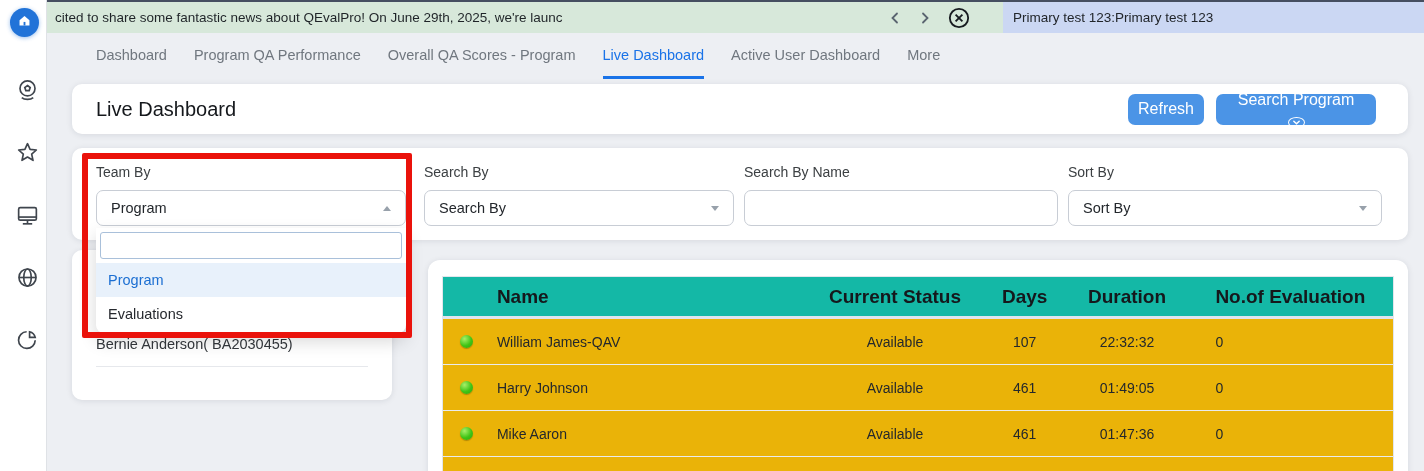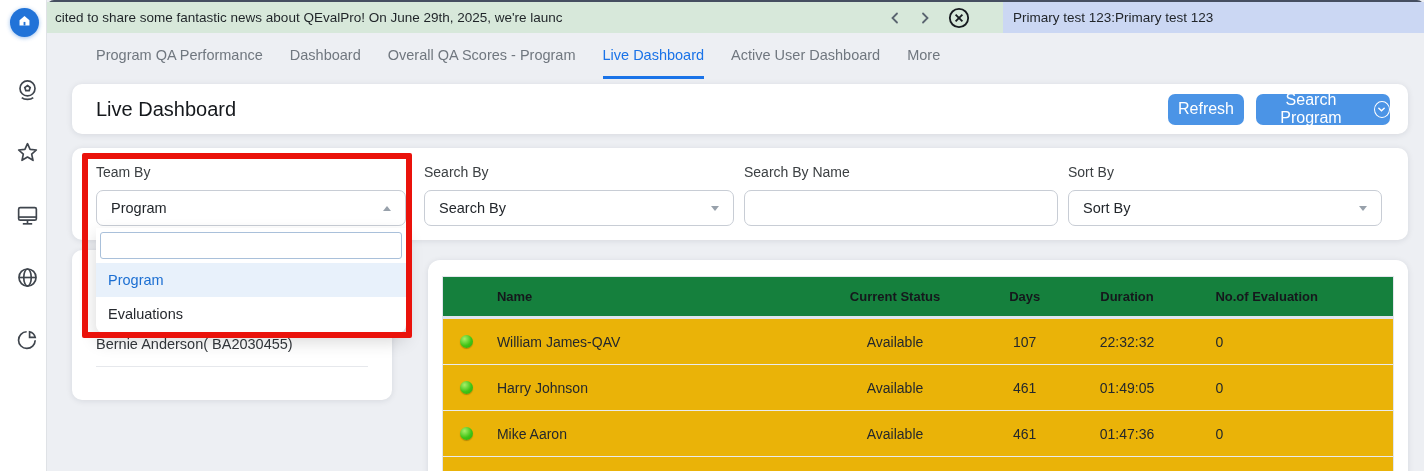--- a/index.html
+++ b/index.html
@@ -11,21 +11,21 @@
   .sidebar { position: absolute; left: 0; top: 0; width: 47px; height: 471px;
              background: #ffffff; border-right: 1px solid #dfe2e6; z-index: 30; }
   .logo { position: absolute; left: 10px; top: 8px; width: 29px; height: 29px; border-radius: 50%;
           background: #2173d8; display: flex; align-items: center; justify-content: center;
           box-shadow: 0 1px 4px rgba(33,115,216,.45); }
   .side-icon { position: absolute; left: 15px; width: 25px; height: 25px; color: #3f454d; }
   .side-icon svg { width: 100%; height: 100%; }
 
   
   .banner { position: absolute; left: 47px; top: 0; width: 1377px; height: 33px; z-index: 25;
-            border-top: 2px solid #454e60; display: flex; border-radius: 7px; }
+            border-top: 2px solid #454e60; display: flex; }
   .banner-green { width: 956px; height: 100%; background: #d7e8da; position: relative;
                   display: flex; align-items: center; overflow: hidden; }
   .announcement { margin-left: 8px; font-size: 13.5px; color: #1f2428; white-space: nowrap; }
   .banner-nav { position: absolute; right: 0; top: 0; height: 100%; width: 115px;
                 display: flex; align-items: center; gap: 16px; }
   .nav-arrow { width: 14px; height: 14px; color: #5a6470; cursor: pointer; }
   .nav-close { width: 22px; height: 22px; color: #171b20; cursor: pointer; }
   .banner-blue { flex: 1; height: 100%; background: #cbd7f3; display: flex; align-items: center; }
   .session-label { margin-left: 10px; font-size: 13.5px; color: #22262b; }
 
@@ -38,21 +38,21 @@
   
   .card { position: absolute; background: #ffffff; border-radius: 10px;
           box-shadow: 0 1px 6px rgba(20,30,50,.10); }
   .title-card { left: 72px; top: 84px; width: 1336px; height: 50px;
                 display: flex; align-items: center; z-index: 4; }
   .page-title { margin-left: 24px; font-size: 20px; font-weight: 500; color: #15181c; flex: 1; }
   .btn { height: 31px; border: none; border-radius: 7px; background: #4b94e6; color: #fff;
          font-family: inherit; font-size: 16px; font-weight: 500; cursor: pointer;
          display: inline-flex; align-items: center; justify-content: center; }
   .btn-refresh { width: 76px; margin-right: 12px; }
-  .btn-search-program { width: 134px; margin-right: 18px; gap: 8px; }
+  .btn-search-program { width: 160px; margin-right: 32px; gap: 8px; flex-direction: column; }
   .circ-chevron { width: 17px; height: 17px; border: 1.5px solid #fff; border-radius: 50%;
                   display: inline-flex; align-items: center; justify-content: center; }
   .circ-chevron svg { width: 9px; height: 9px; }
 
   
   .filter-card { left: 72px; top: 148px; width: 1336px; height: 92px; z-index: 3; }
   .fgroup { position: absolute; top: 0; }
   .flabel { position: absolute; top: 16px; left: 0; font-size: 14px; color: #3c4043; }
   .fcontrol { position: absolute; top: 42px; left: 0; height: 36px; width: 100%;
               border: 1px solid #c8cdd5; border-radius: 7px; background: #fff;
@@ -90,21 +90,21 @@
 
   
   .red-box { position: absolute; left: 82px; top: 153px; width: 330px; height: 185px;
              border: 6px solid #ea120b; border-radius: 2px; z-index: 20; pointer-events: none; }
 
   
   .table-card { left: 428px; top: 260px; width: 980px; height: 230px; border-radius: 12px; z-index: 2; }
   .table { position: absolute; left: 14px; top: 16px; width: 952px;
            border: 1px solid #e2e6ec; border-bottom: none; }
   .trow { display: flex; align-items: center; }
-  .thead { height: 42px; background: #15803d; font-size: 13px; font-weight: 700; color: #15181c;
+  .thead { height: 42px; background: #14b8a6; font-size: 19px; font-weight: 700; color: #15181c;
            border-bottom: 3px solid #dee5ef; }
   .tbody-row { height: 46px; font-size: 14px; color: #24282c; background: #eab308;
                border-bottom: 1px solid #e9ebee; }
   .col-dot  { width: 48px;  display: flex; justify-content: center; }
   .col-name { width: 320px; padding-left: 6px; }
   .col-status { width: 170px; text-align: center; }
   .col-days { width: 90px;  text-align: center; }
   .col-dur  { width: 115px; text-align: center; }
   .col-eval { width: 209px; padding-left: 31px; }
   .status-dot { width: 13px; height: 13px; border-radius: 50%;
@@ -182,22 +182,22 @@
             </svg>
         </span>
       </div>
     </div>
     <div class="banner-blue">
       <span class="session-label">Primary test 123:Primary test 123</span>
     </div>
   </div>
 
   <div class="tabs">
+    <span class="tab">Dashboard</span>
     <span class="tab">Program QA Performance</span>
-    <span class="tab">Dashboard</span>
     <span class="tab">Overall QA Scores - Program</span>
     <span class="tab active">Live Dashboard</span>
     <span class="tab">Active User Dashboard</span>
     <span class="tab">More</span>
   </div>
 
   <div class="card title-card">
     <div class="page-title">Live Dashboard</div>
     <button class="btn btn-refresh">Refresh</button>
     <button class="btn btn-search-program">

